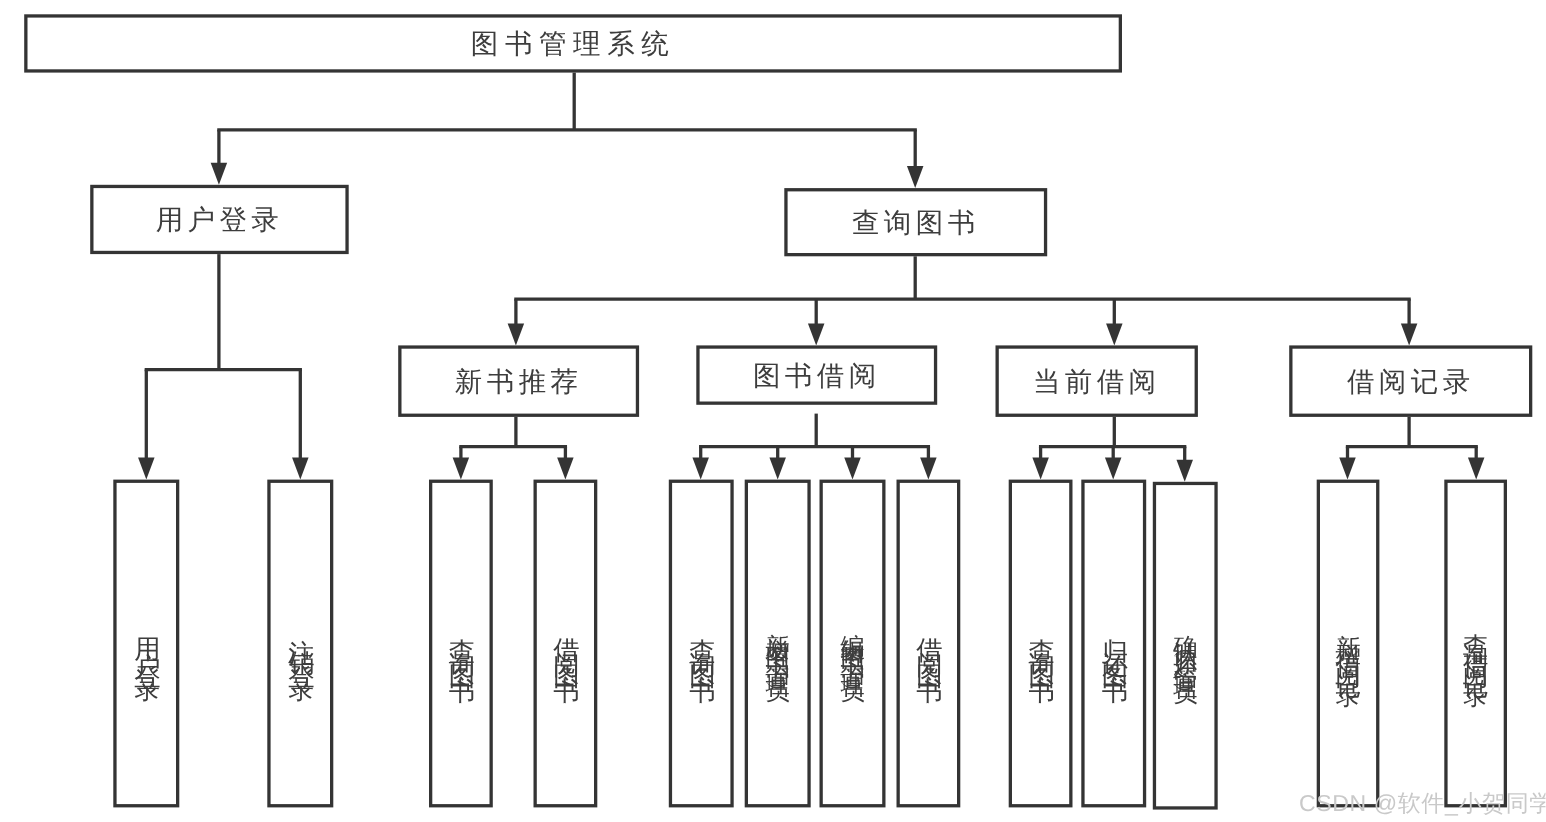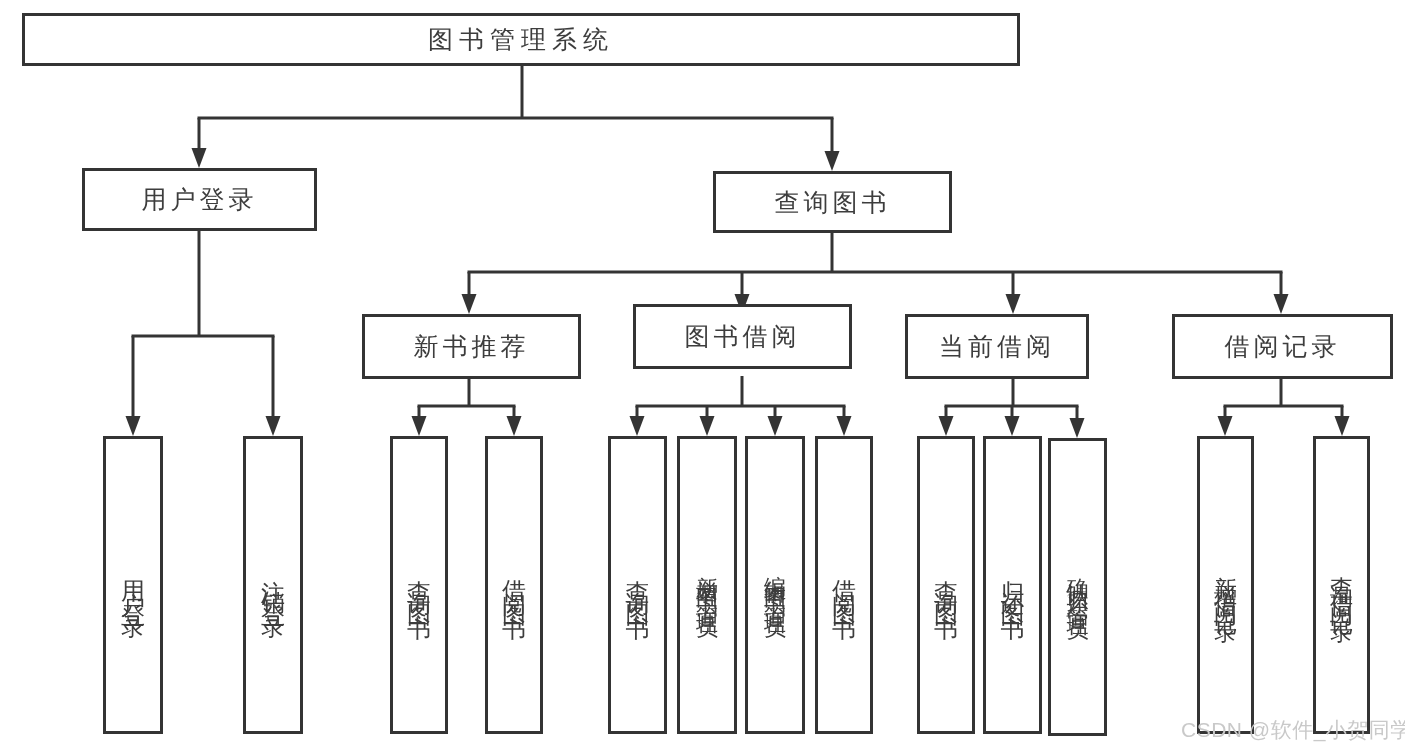--- a/index.html
+++ b/index.html
@@ -127,21 +127,21 @@
   <div class="box h" style="left:82px; top:168px; width:235px; height:63px;">
     <span>用户登录</span>
   </div>
   <div class="box h" style="left:713px; top:171px; width:239px; height:62px;">
     <span>查询图书</span>
   </div>
 
   <div class="box h" style="left:362px; top:314px; width:219px; height:65px;font-family:Liberation Mono, monospace;">
     <span>新书推荐</span>
   </div>
-  <div class="box h" style="left:633px; top:304px; width:219px; height:65px;">
+  <div class="box h" style="left:633px; top:314px; width:219px; height:54px;">
     <span>图书借阅</span>
   </div>
   <div class="box h" style="left:905px; top:314px; width:184px; height:65px;">
     <span>当前借阅</span>
   </div>
   <div class="box h" style="left:1172px; top:314px; width:221px; height:65px;">
     <span>借阅记录</span>
   </div>
 
   <div class="box v wide" style="left:103px; top:436px; width:60px; height:298px;">

